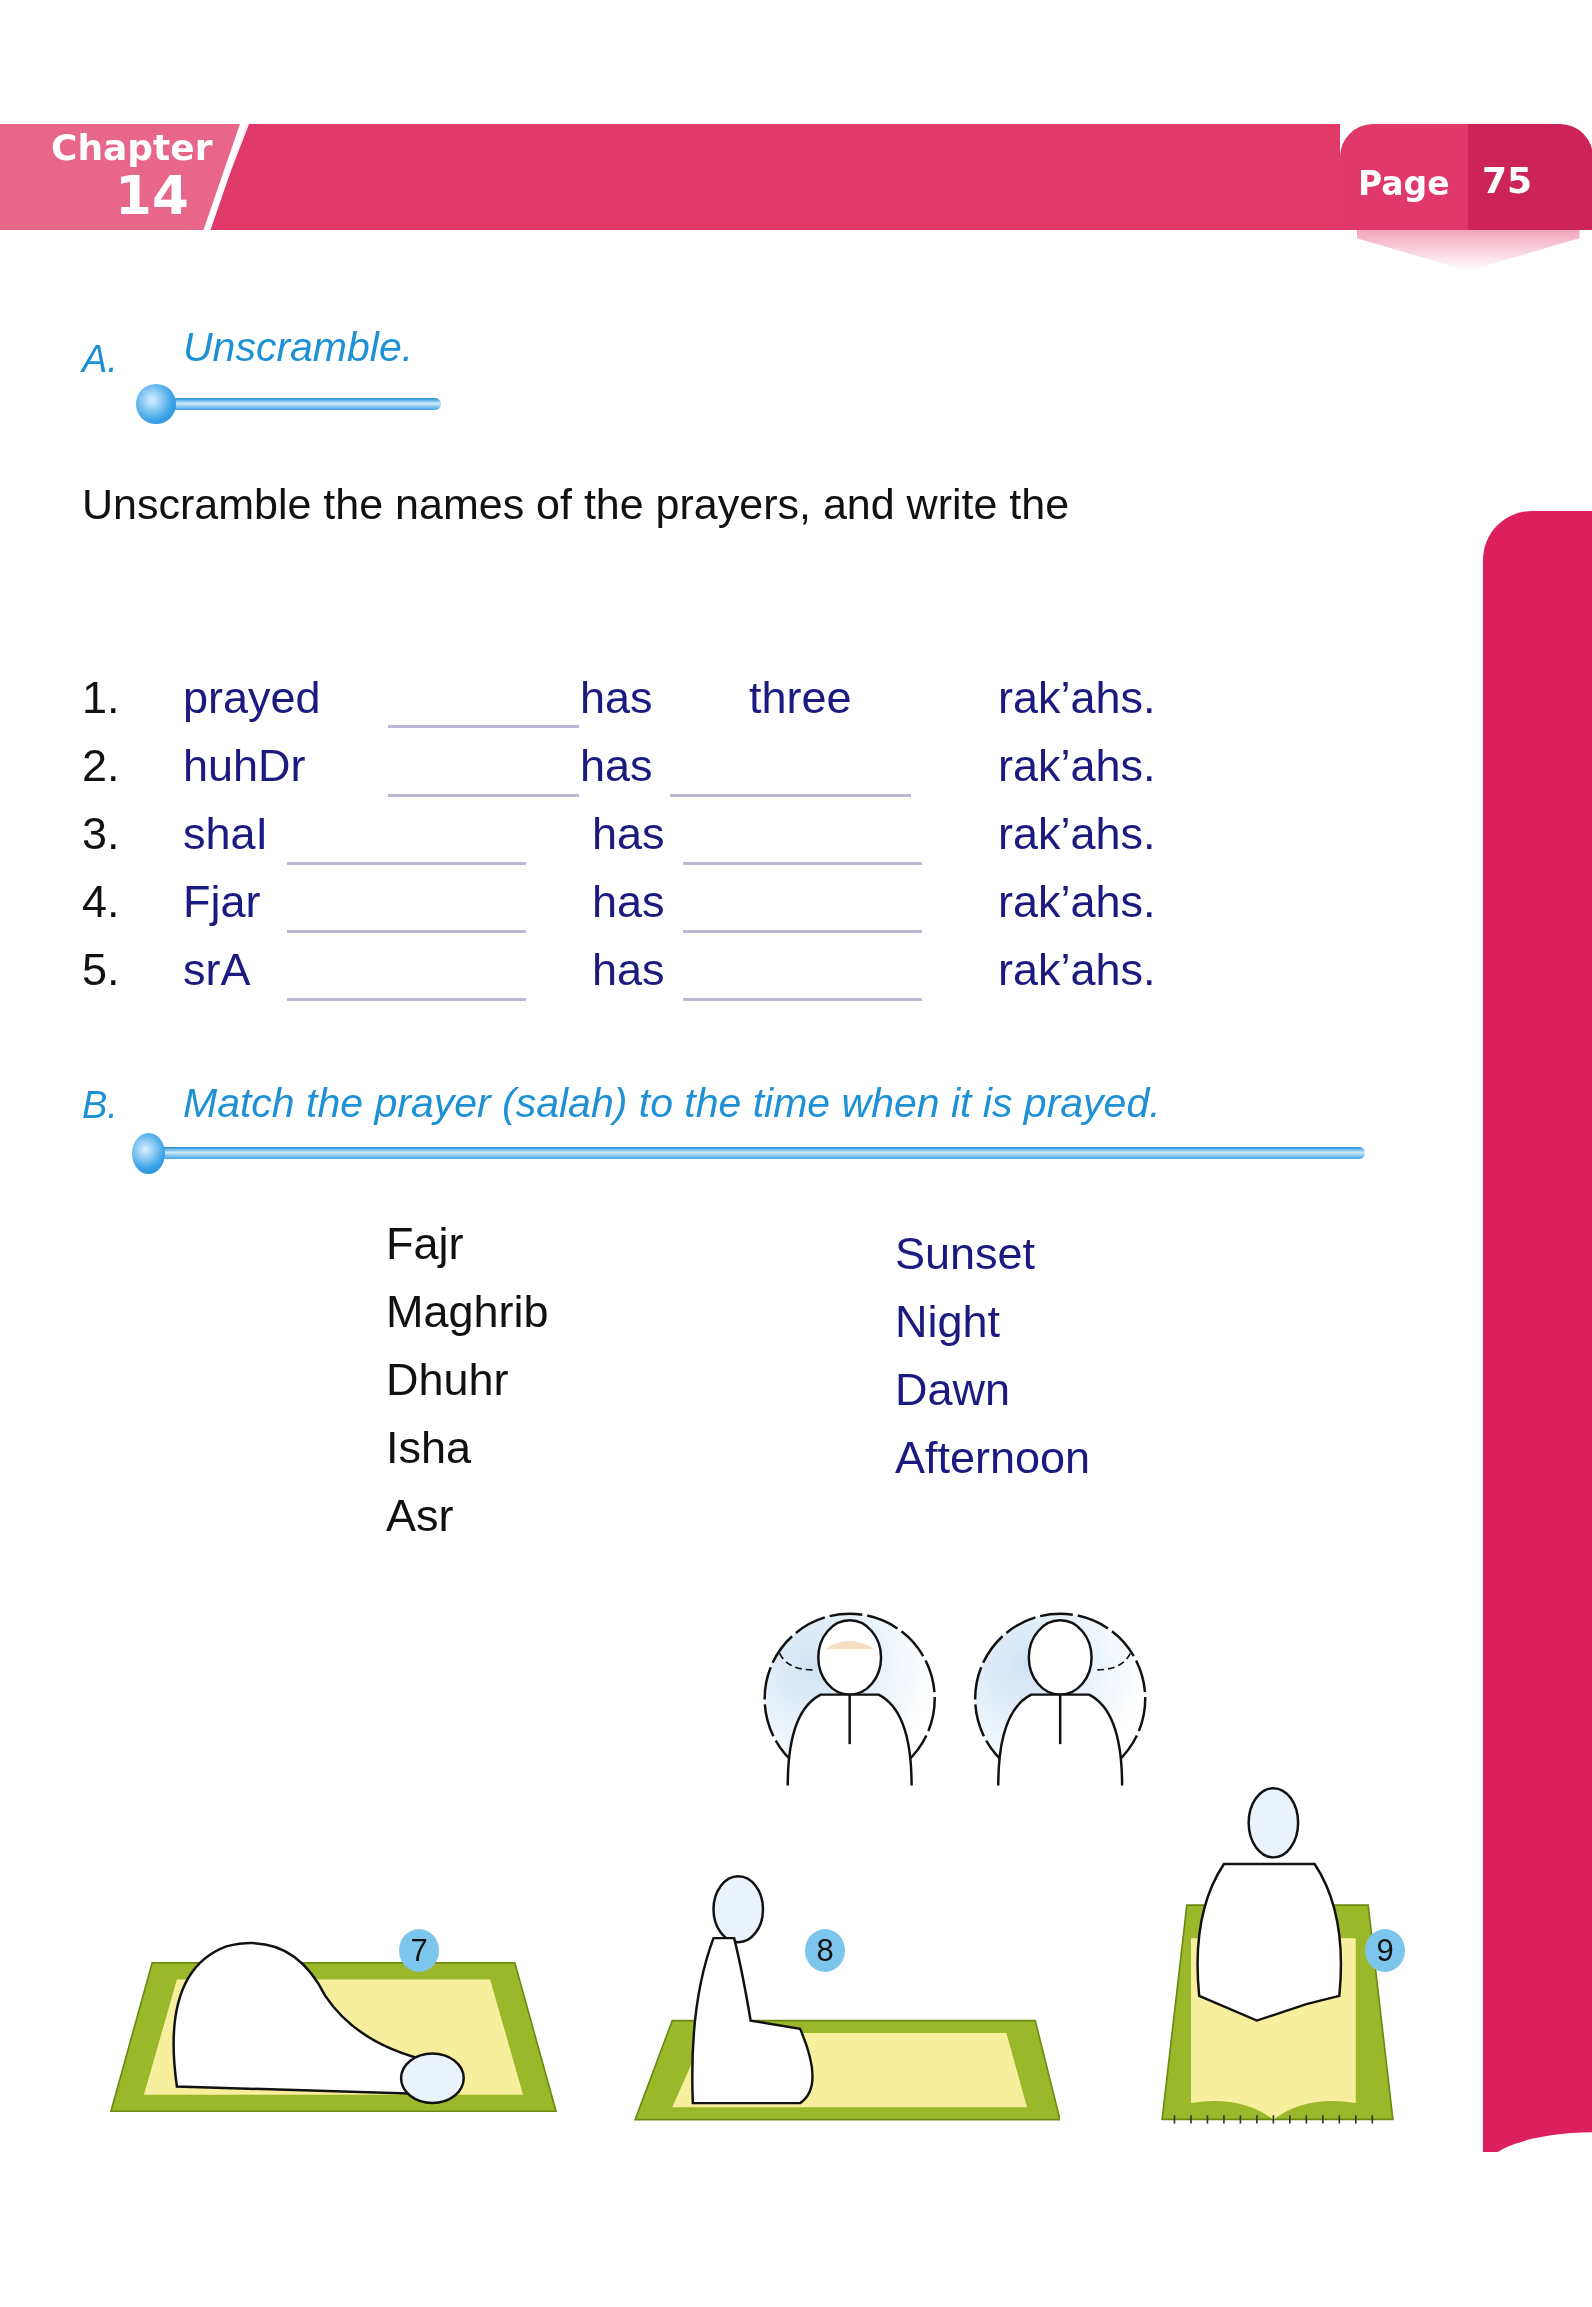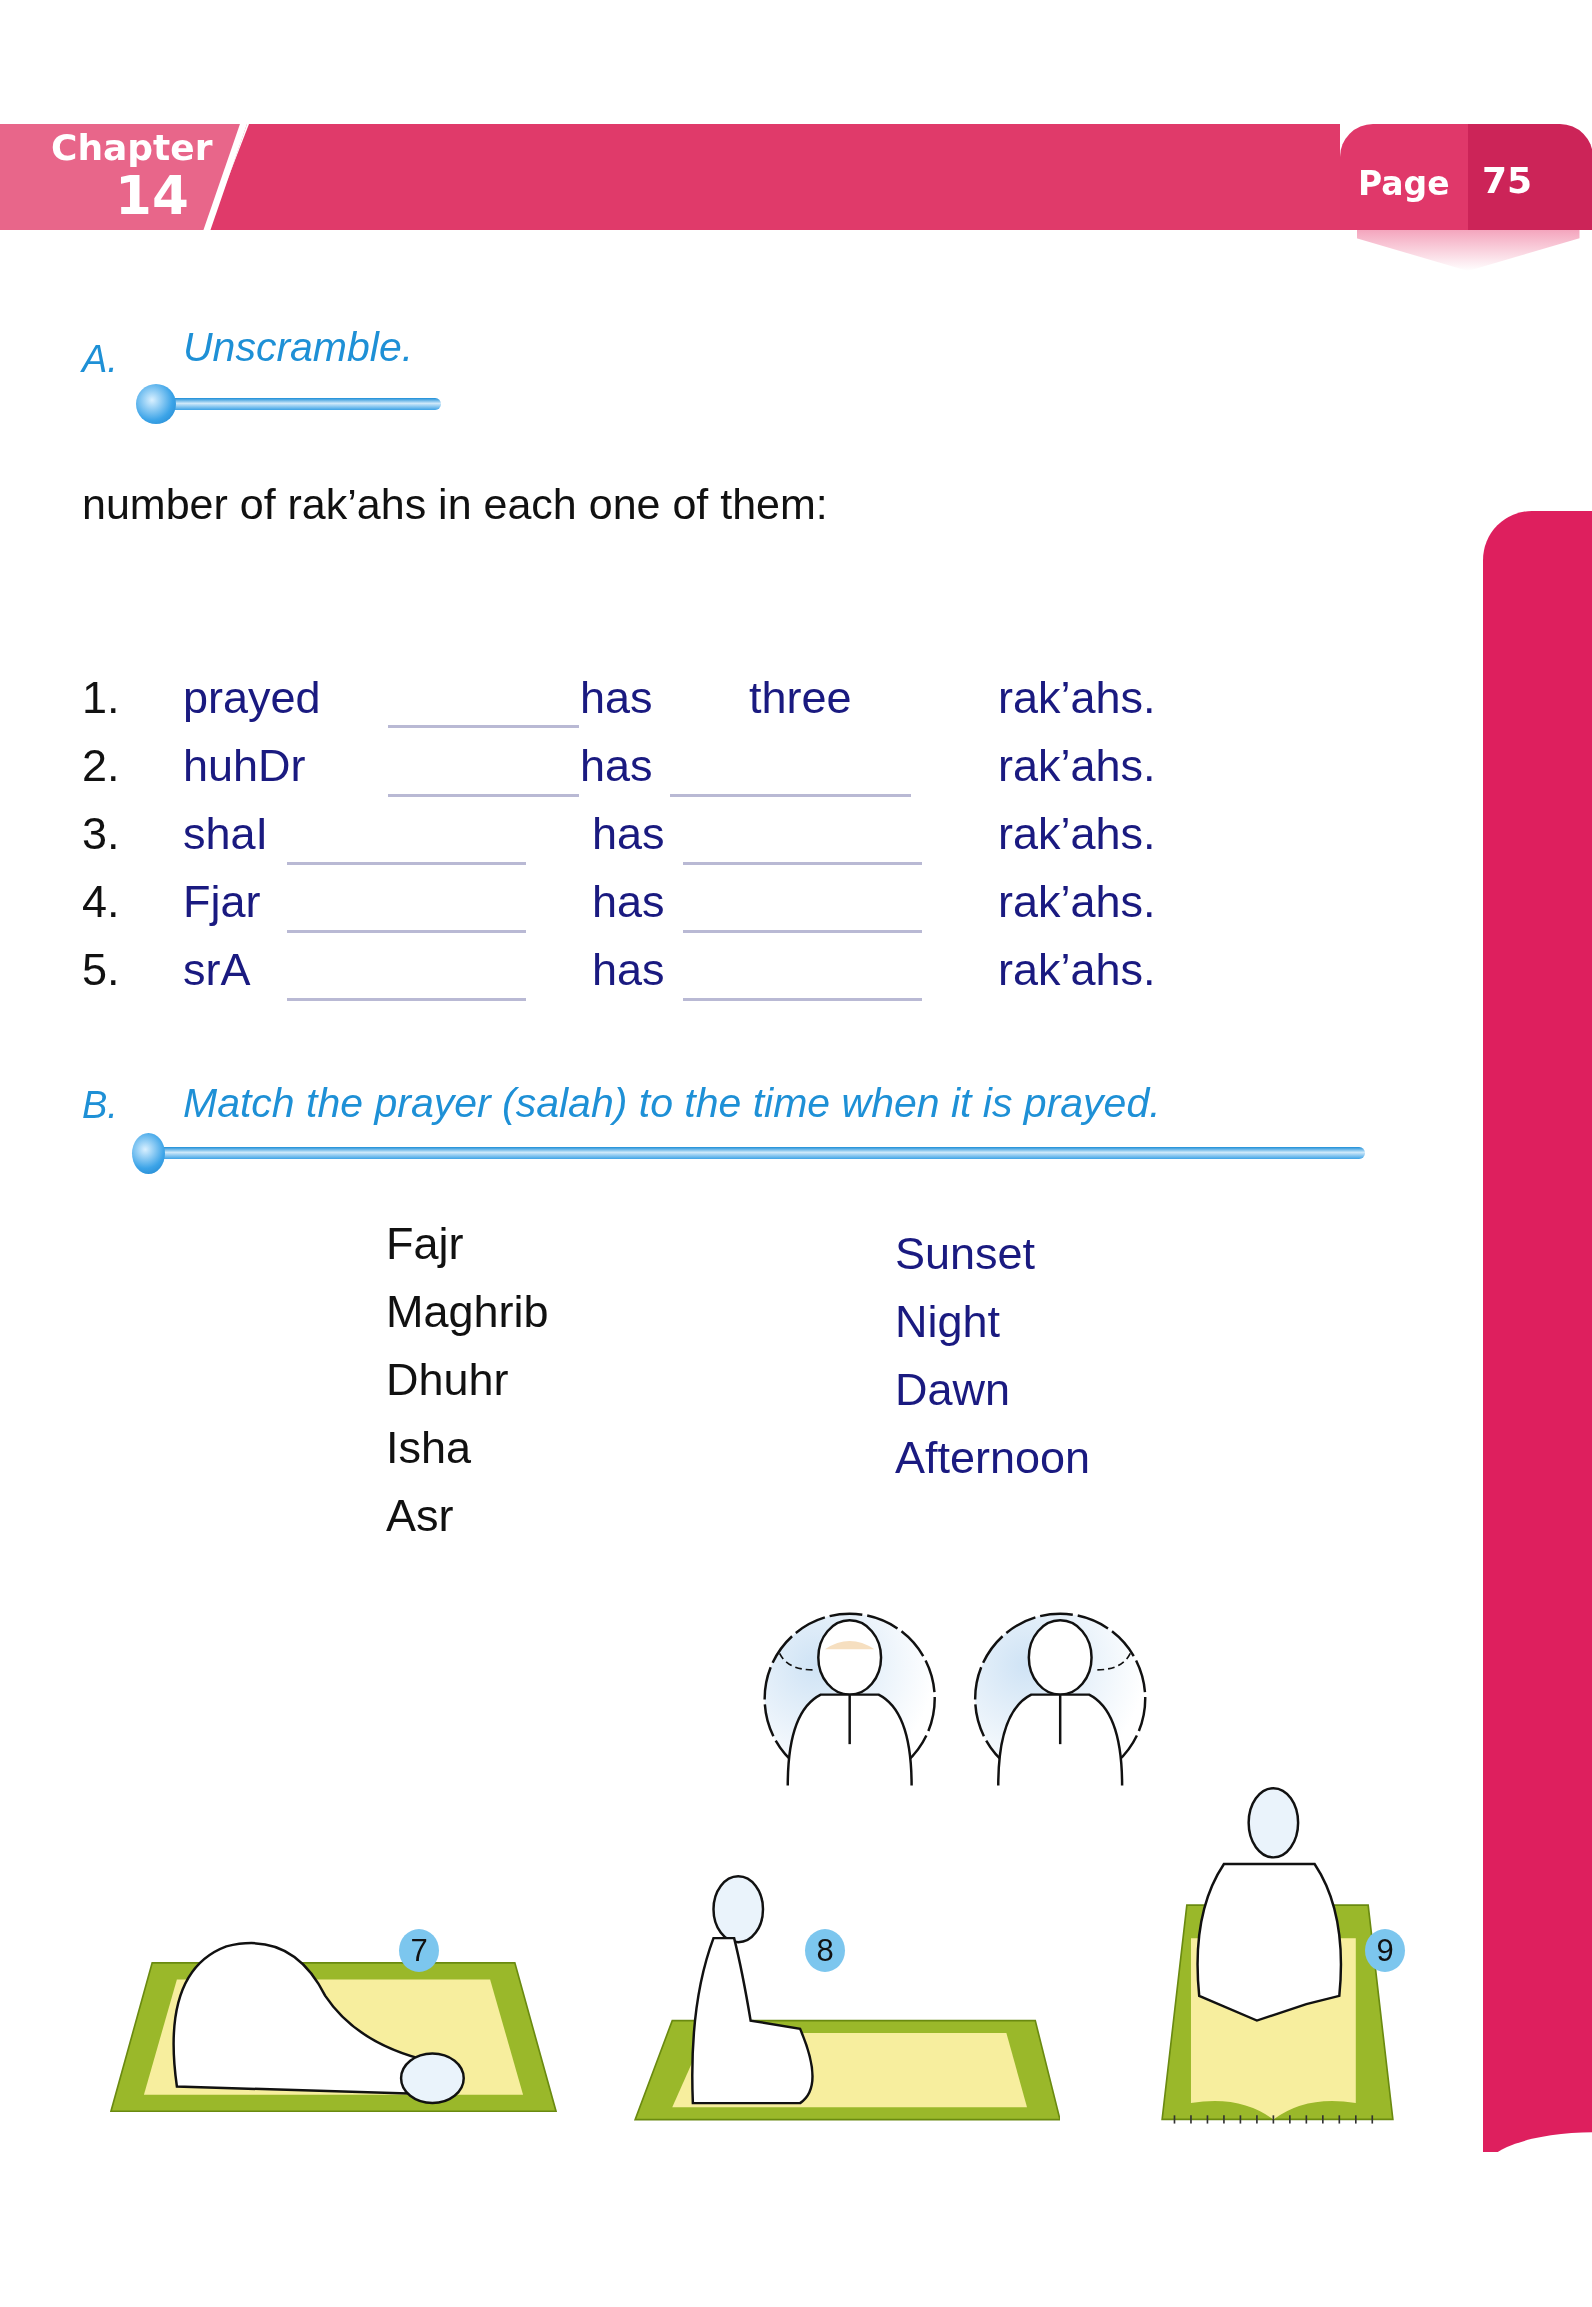--- a/index.html
+++ b/index.html
@@ -96,21 +96,21 @@
 </div>
 
 <div class="side-tab"></div>
 
 <span class="sec-letter" style="left:82px; top:338px;">A.</span>
 <span class="sec-title" style="left:183px; top:324px;">Unscramble.</span>
 <div class="rod" style="left:157px; top:398px; width:284px;"></div>
 <div class="knob" style="left:136px; top:384px;"></div>
 
 <div class="instr">
-  <div>number of rak’ahs in each one of them:</div>
+  <div>Unscramble the names of the prayers, and write the</div>
 </div>
 
 <div class="row" style="top:672px;">
   <span class="num">1.</span>
   <span class="word">prayed</span>
   <div class="blank" style="left:388px; top:53px; width:191px;"></div>
   <span class="has" style="left:580px;">has</span>
   <span class="answer" style="left:749px;">three</span>
   <span class="rak">rak’ahs.</span>
 </div>

